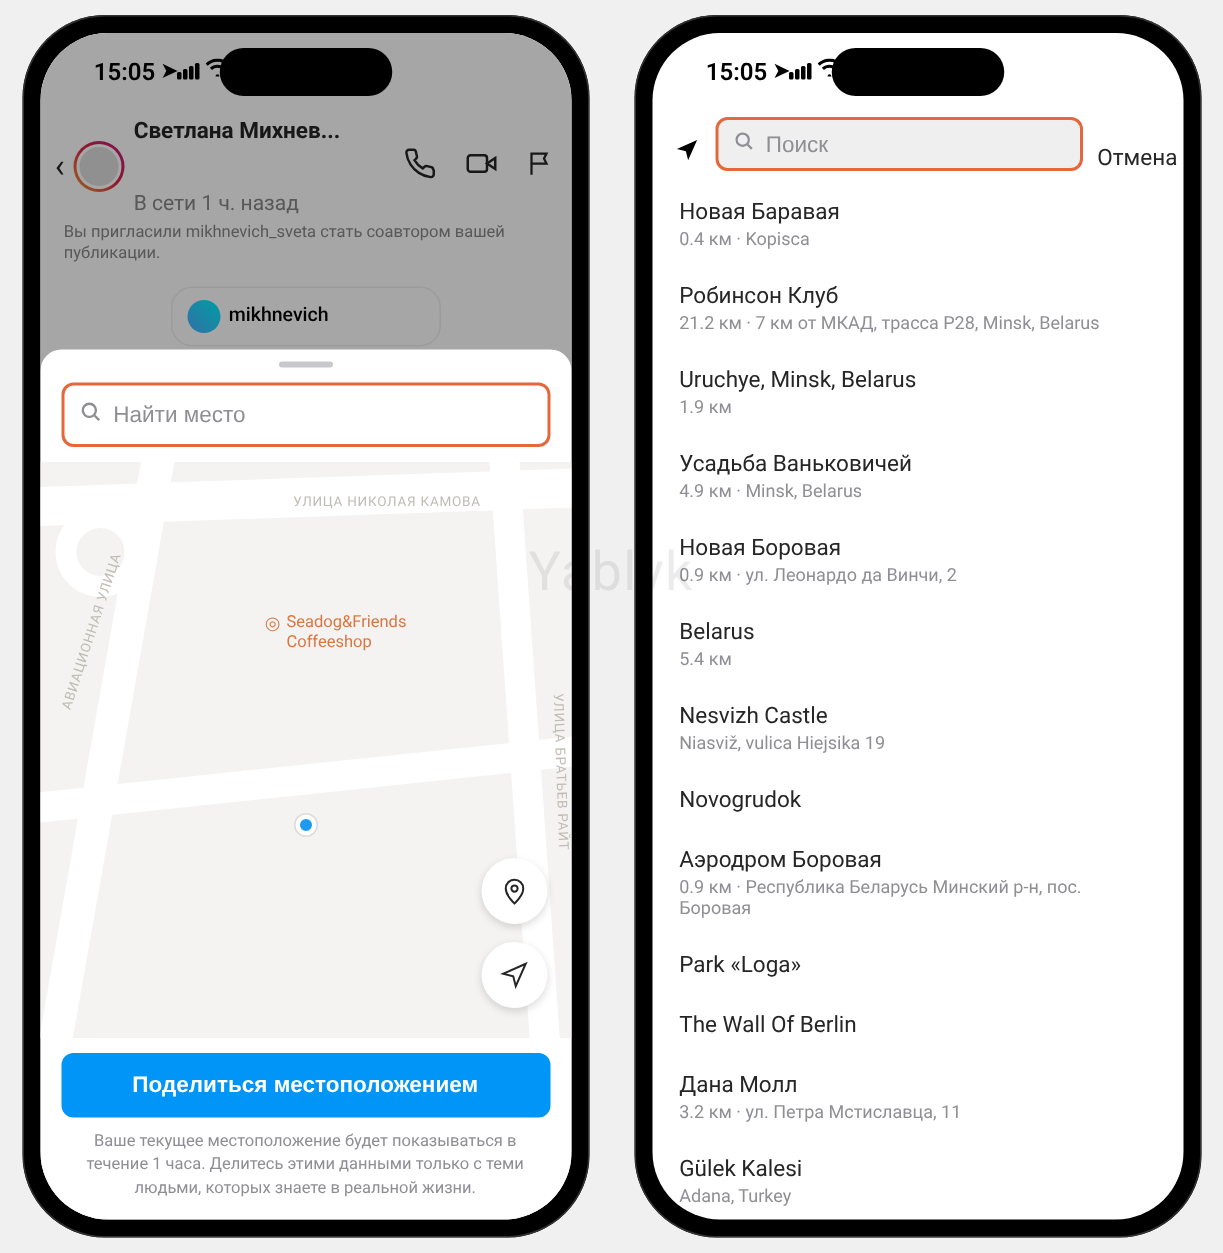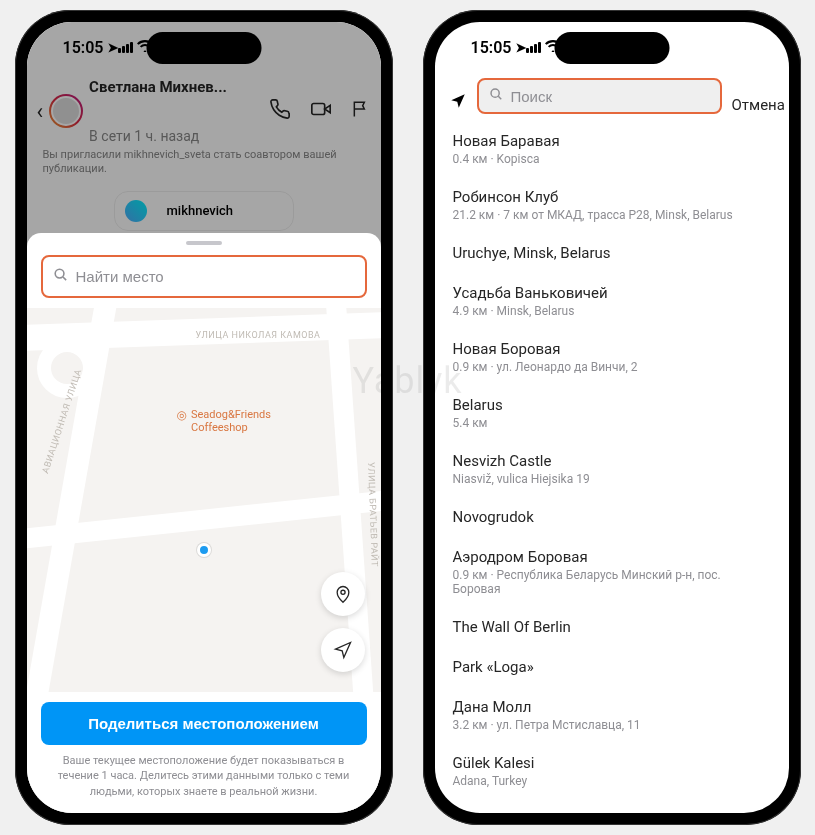--- a/index.html
+++ b/index.html
@@ -86,21 +86,21 @@
     padding: 2px;
   }
   .avatar-inner { width:100%; height:100%; border-radius:50%; background:#ddd; border:2px solid #fff; }
   .chat-name { font-weight: 700; font-size: 15px; color:#262626; }
   .chat-status { font-size: 14px; color:#888;margin-top:32px; }
   .chat-actions { margin-left:auto; display:flex; gap:18px; font-size:20px; color:#262626;}
   .chat-invite { font-size:11px; color:#888; padding:0 16px; line-height:1.3; }
   .story-bubble {
     margin: 14px auto 0; width: 180px;
     background:#fff; border:1px solid #eee; border-radius:14px;
-    padding: 8px 10px; display:flex; align-items:center; gap:20px;
+    padding: 8px 10px; display:flex; align-items:center; gap:6px;
     font-size:13px; font-weight:500;
   }
   .story-avatar { width:22px;height:22px;border-radius:50%;
     background: linear-gradient(45deg,#4facfe,#00f2fe);}
 
   
   .sheet {
     position: absolute; left:0; right:0; bottom:0;
     height: 580px;
     background: #fff;
@@ -357,20 +357,21 @@
         <div class="location-item">
           <div class="location-title">Новая Баравая</div>
           <div class="location-sub">0.4 км · Kopisca</div>
         </div>
         <div class="location-item">
           <div class="location-title">Робинсон Клуб</div>
           <div class="location-sub">21.2 км · 7 км от МКАД, трасса P28, Minsk, Belarus</div>
         </div>
         <div class="location-item">
           <div class="location-title">Uruchye, Minsk, Belarus</div>
+          <div class="location-sub">1.9 км</div>
         </div>
         <div class="location-item">
           <div class="location-title">Усадьба Ваньковичей</div>
           <div class="location-sub">4.9 км · Minsk, Belarus</div>
         </div>
         <div class="location-item">
           <div class="location-title">Новая Боровая</div>
           <div class="location-sub">0.9 км · ул. Леонардо да Винчи, 2</div>
         </div>
         <div class="location-item">
@@ -382,24 +383,24 @@
           <div class="location-sub">Niasviž, vulica Hiejsika 19</div>
         </div>
         <div class="location-item">
           <div class="location-title">Novogrudok</div>
         </div>
         <div class="location-item">
           <div class="location-title">Аэродром Боровая</div>
           <div class="location-sub">0.9 км · Республика Беларусь Минский р-н, пос. Боровая</div>
         </div>
         <div class="location-item">
+          <div class="location-title">Park «Loga»</div>
+        </div>
+        <div class="location-item">
           <div class="location-title">The Wall Of Berlin</div>
-        </div>
-        <div class="location-item">
-          <div class="location-title">Park «Loga»</div>
         </div>
         <div class="location-item">
           <div class="location-title">Дана Молл</div>
           <div class="location-sub">3.2 км · ул. Петра Мстиславца, 11</div>
         </div>
         <div class="location-item">
           <div class="location-title">Gülek Kalesi</div>
           <div class="location-sub">Adana, Turkey</div>
         </div>
       </div>

